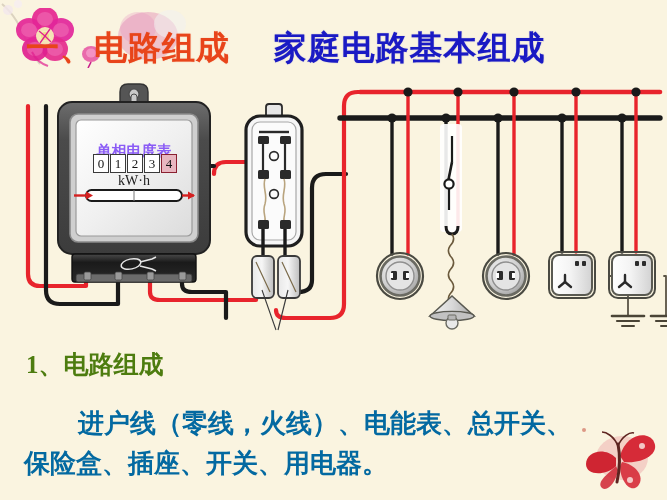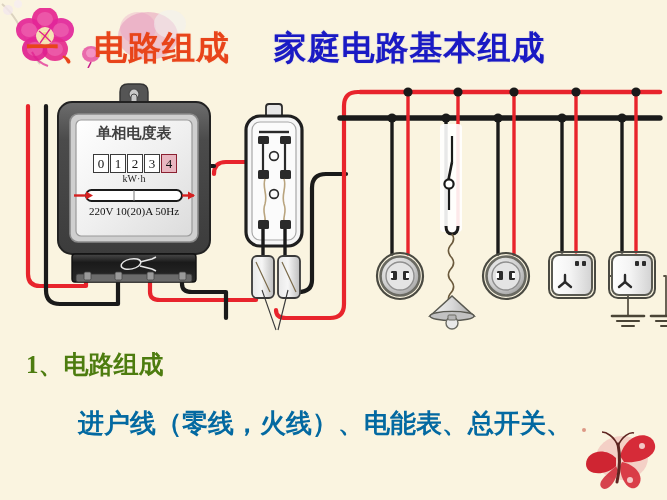--- a/index.html
+++ b/index.html
@@ -39,37 +39,37 @@
     font-size:26px;font-weight:bold;color:#0369a1;line-height:1.52;
     font-family:Liberation Sans, sans-serif;
   }
   .body-text .indent{padding-left:54px;display:block;}
 
   
   #circuit{position:absolute;left:0;top:78px;}
 
   
   .meter-title{
-    position:absolute;left:84px;top:124px;width:100px;text-align:center;
-    font-size:15px;font-weight:bold;color:#404040;letter-spacing:0px;
+    position:absolute;left:84px;top:142px;width:100px;text-align:center;
+    font-size:15px;font-weight:bold;color:#8b5cf6;letter-spacing:0px;
     font-family:"Liberation Serif", serif;
   }
   .meter-digits{
     position:absolute;left:93px;top:154px;
     display:flex;gap:1px;
   }
   .digit{
     width:14px;height:17px;background:#fff;border:1px solid #3a3a3a;
     font-size:13px;line-height:17px;text-align:center;color:#111;
     font-family:"Liberation Serif", serif;
   }
   .digit.red{background:#e8b6c0;border-color:#8a2030;}
   .meter-unit{
     position:absolute;left:93px;top:173px;width:82px;text-align:center;
-    font-size:10px;color:#222;font-family:"Liberation Serif", serif;
+    font-size:14px;color:#222;font-family:"Liberation Serif", serif;
   }
   .meter-spec{
     position:absolute;left:74px;top:205px;width:120px;text-align:center;
     font-size:11px;color:#111;white-space:nowrap;
     font-family:"Liberation Serif", serif;
   }
 </style>
 </head>
 <body>
 
@@ -381,25 +381,25 @@
 
   <div class="meter-title">单相电度表</div>
   <div class="meter-digits">
     <span class="digit">0</span>
     <span class="digit">1</span>
     <span class="digit">2</span>
     <span class="digit">3</span>
     <span class="digit red">4</span>
   </div>
   <div class="meter-unit">kW·h</div>
-  <div class="meter-spec">220V 10(20)A 50Hz</div>
 
   <div class="sec-head">1、电路组成</div>
   <div class="body-text">
     <span class="indent">进户线（零线，火线）、电能表、总开关、</span>
+    <span>保险盒、插座、开关、用电器。</span>
   </div>
 
   <svg class="deco butterfly" viewBox="0 0 84 70">
     <g opacity=".35">
       <ellipse cx="46" cy="34" rx="26" ry="22" fill="#e88c94"></ellipse>
     </g>
 
     <path d="M44,32 C50,10 72,6 78,18 C84,30 66,40 48,38 Z" fill="#d62b38"></path>
 
     <path d="M46,38 C58,40 70,52 62,62 C54,70 44,56 44,42 Z" fill="#d62b38" opacity=".9"></path>

